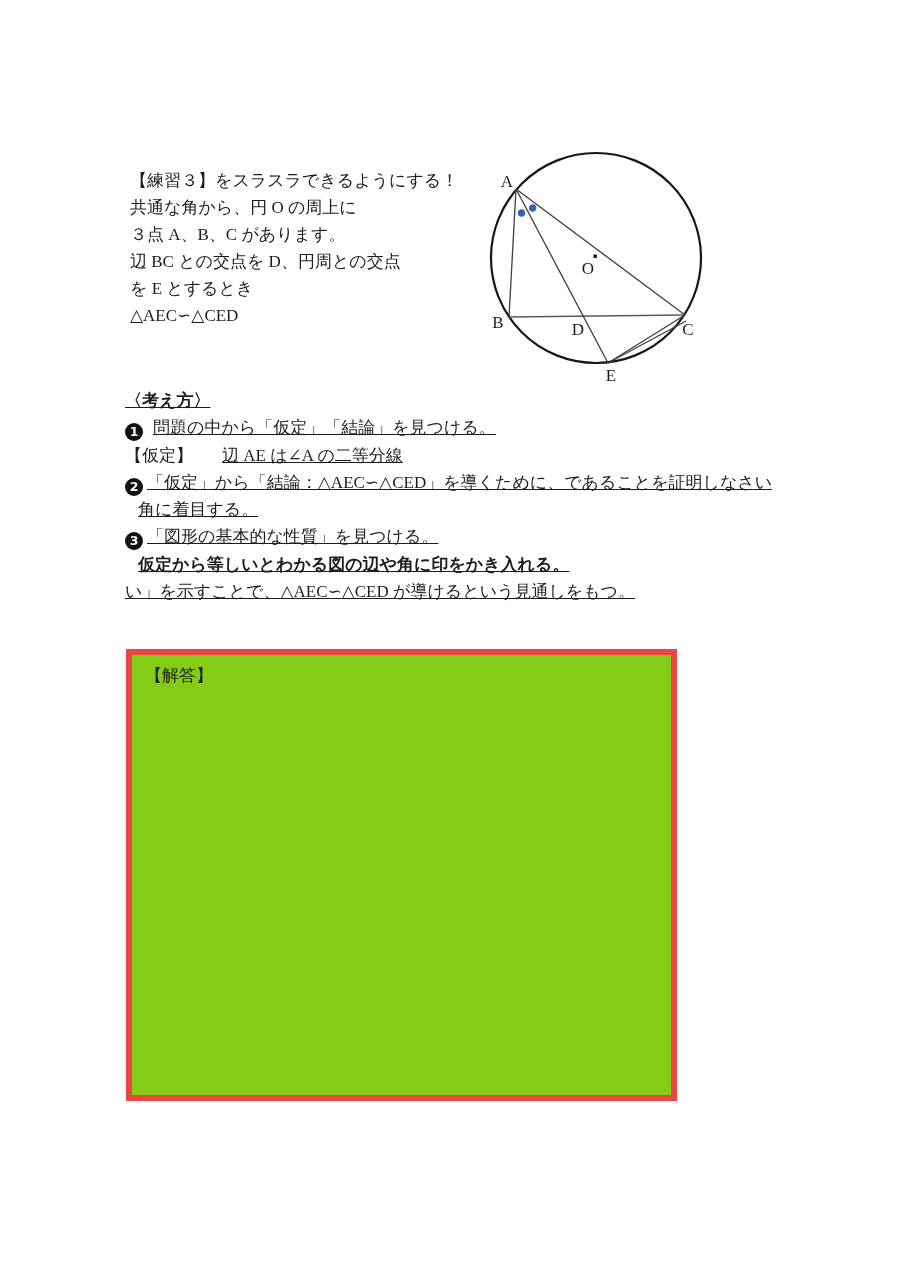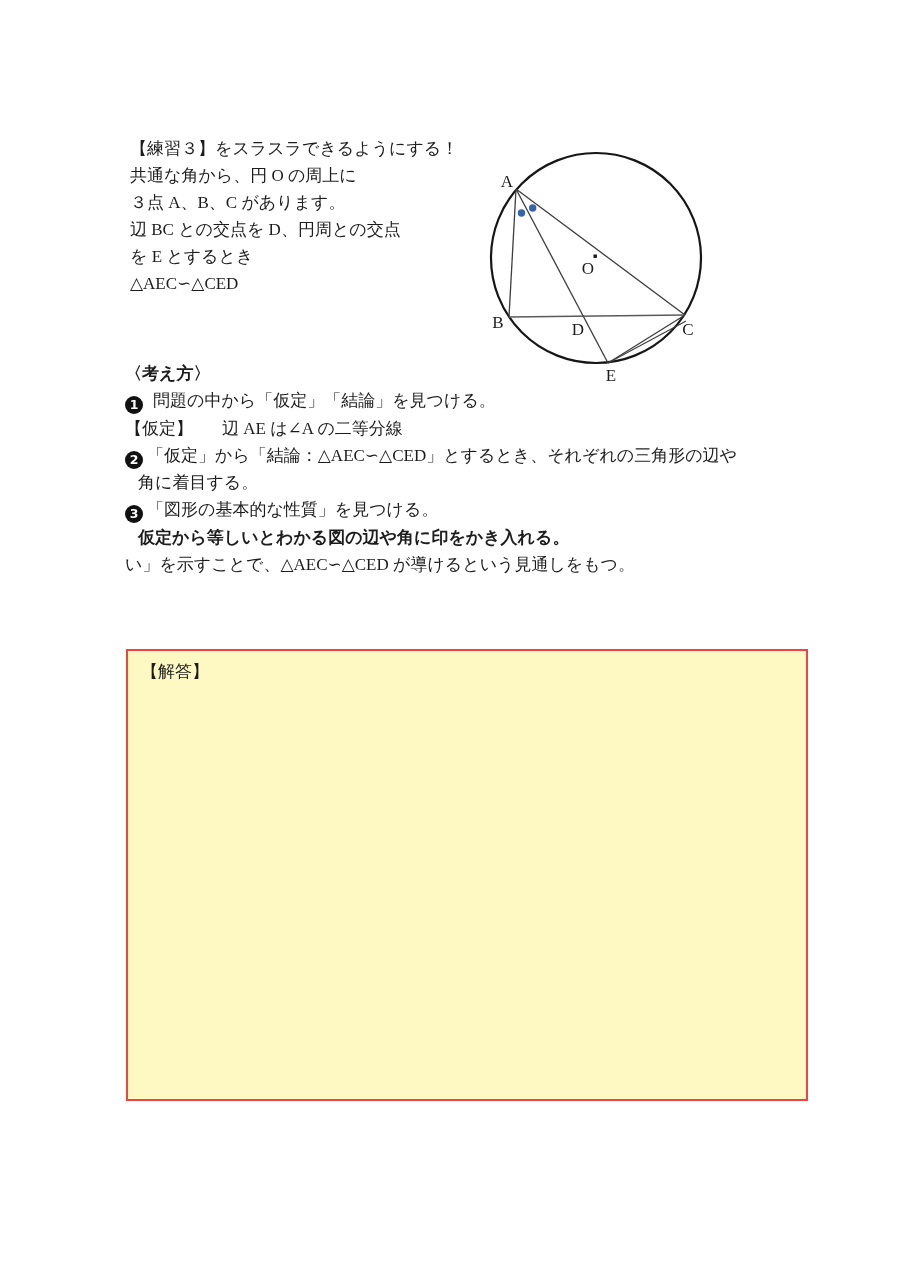--- a/index.html
+++ b/index.html
@@ -11,34 +11,35 @@
     font-family: "Liberation Serif", "DejaVu Serif", serif;
     color: #1c1c1c;
     overflow: hidden;
   }
   .line { white-space: nowrap; }
 
   
   .problem-block {
     position: absolute;
     left: 130px;
-    top: 135px;
+    top: 167px;
     width: 360px;
     font-size: 17px;
     line-height: 27px;
   }
 
   
   .thinking-block {
     position: absolute;
     left: 125px;
-    top: 360px;
+    top: 387px;
     width: 680px;
     font-size: 17px;
     line-height: 27.3px;
+    text-decoration: underline;
   }
   .indent { padding-left: 13px; }
   .gothic-bold {
     font-family: "Liberation Sans", "DejaVu Sans", sans-serif;
     font-weight: bold;
   }
   .bullet {
     display: inline-flex;
     width: 18px;
     height: 18px;
@@ -68,25 +69,25 @@
     font-family: "Liberation Serif", "DejaVu Serif", serif;
     font-size: 17px;
     fill: #1c1c1c;
   }
 
   
   .answer-box {
     position: absolute;
     left: 126px;
     top: 649px;
-    width: 682px;
+    width: 551px;
     height: 452px;
-    border: 2px solid #ef4444;
+    border: 6px solid #ef4444;
     box-sizing: border-box;
-    background: #fef9c3;
+    background: #84cc16;
   }
   .answer-label {
     margin: 9px 0 0 13px;
     font-size: 17px;
   }
 </style>
 </head>
 <body>
 
 <div class="page">
@@ -130,21 +131,21 @@
     <div class="line">
       <span class="bullet">1</span><span class="step1-text">問題の中から「仮定」「結論」を見つける。</span>
     </div>
 
     <div class="line">
       <span class="kv-label">【仮定】</span><span>辺 AE は∠A の二等分線</span>
     </div>
 
 
     <div class="line">
-      <span class="bullet">2</span><span>「仮定」から「結論：△AEC∽△CED」とするとき、それぞれの三角形の辺や</span>
+      <span class="bullet">2</span><span>「仮定」から「結論：△AEC∽△CED」を導くために、であることを証明しなさい</span>
     </div>
     <div class="line indent">角に着目する。</div>
 
     <div class="line">
       <span class="bullet">3</span><span>「図形の基本的な性質」を見つける。</span>
     </div>
     <div class="line indent gothic-bold">仮定から等しいとわかる図の辺や角に印をかき入れる。</div>
 
     <div class="line">い」を示すことで、△AEC∽△CED が導けるという見通しをもつ。</div>
   </section>

